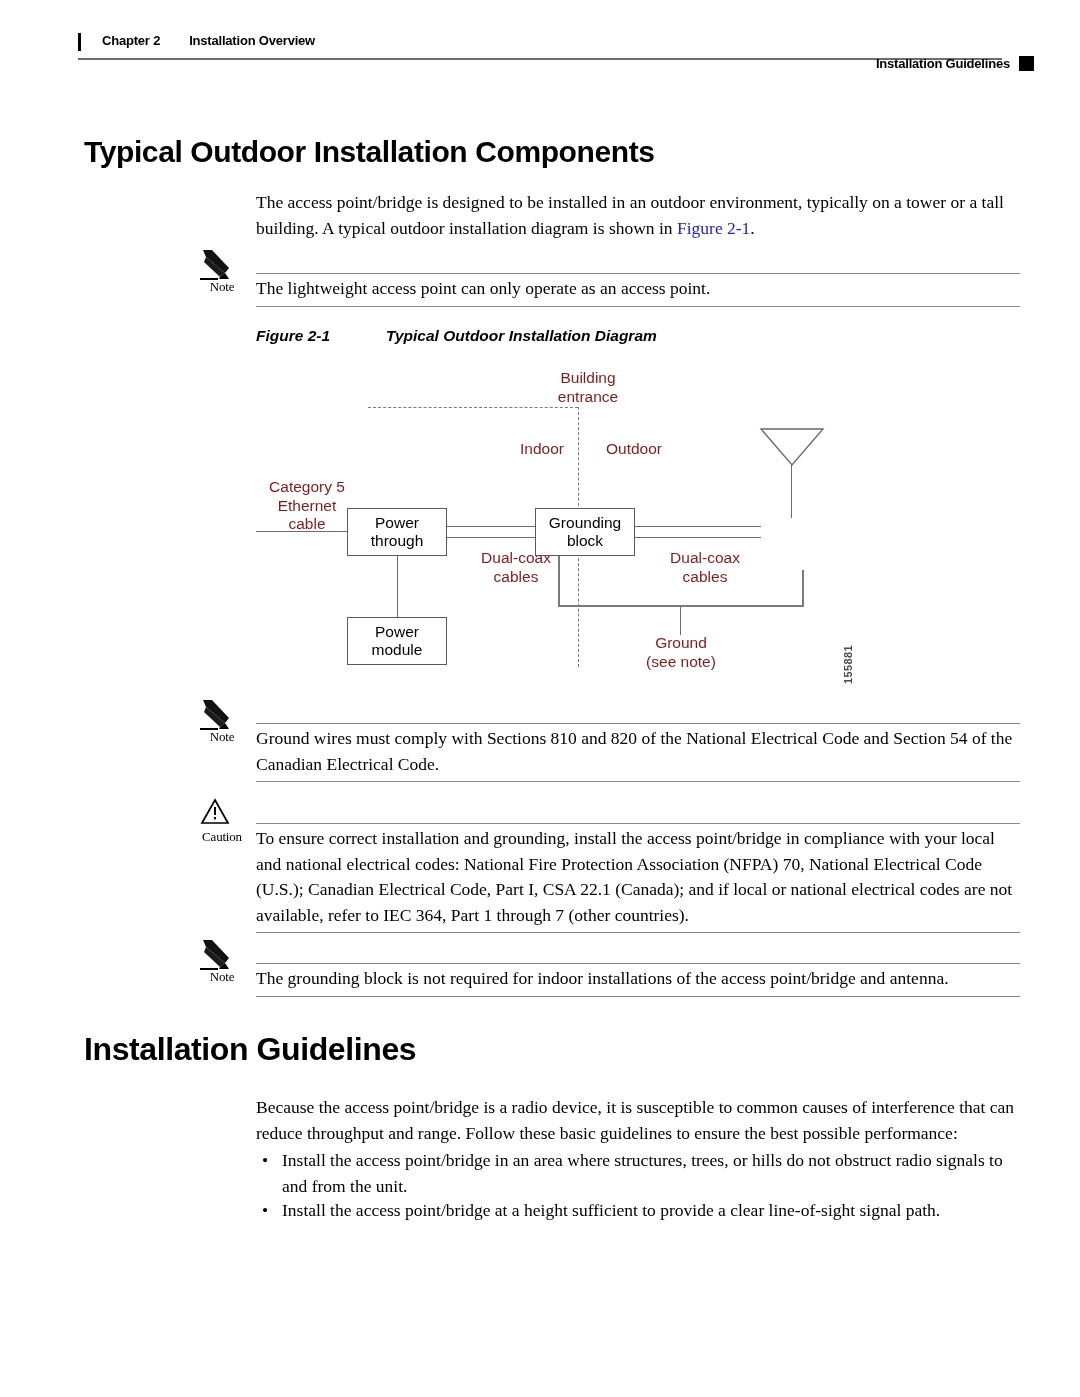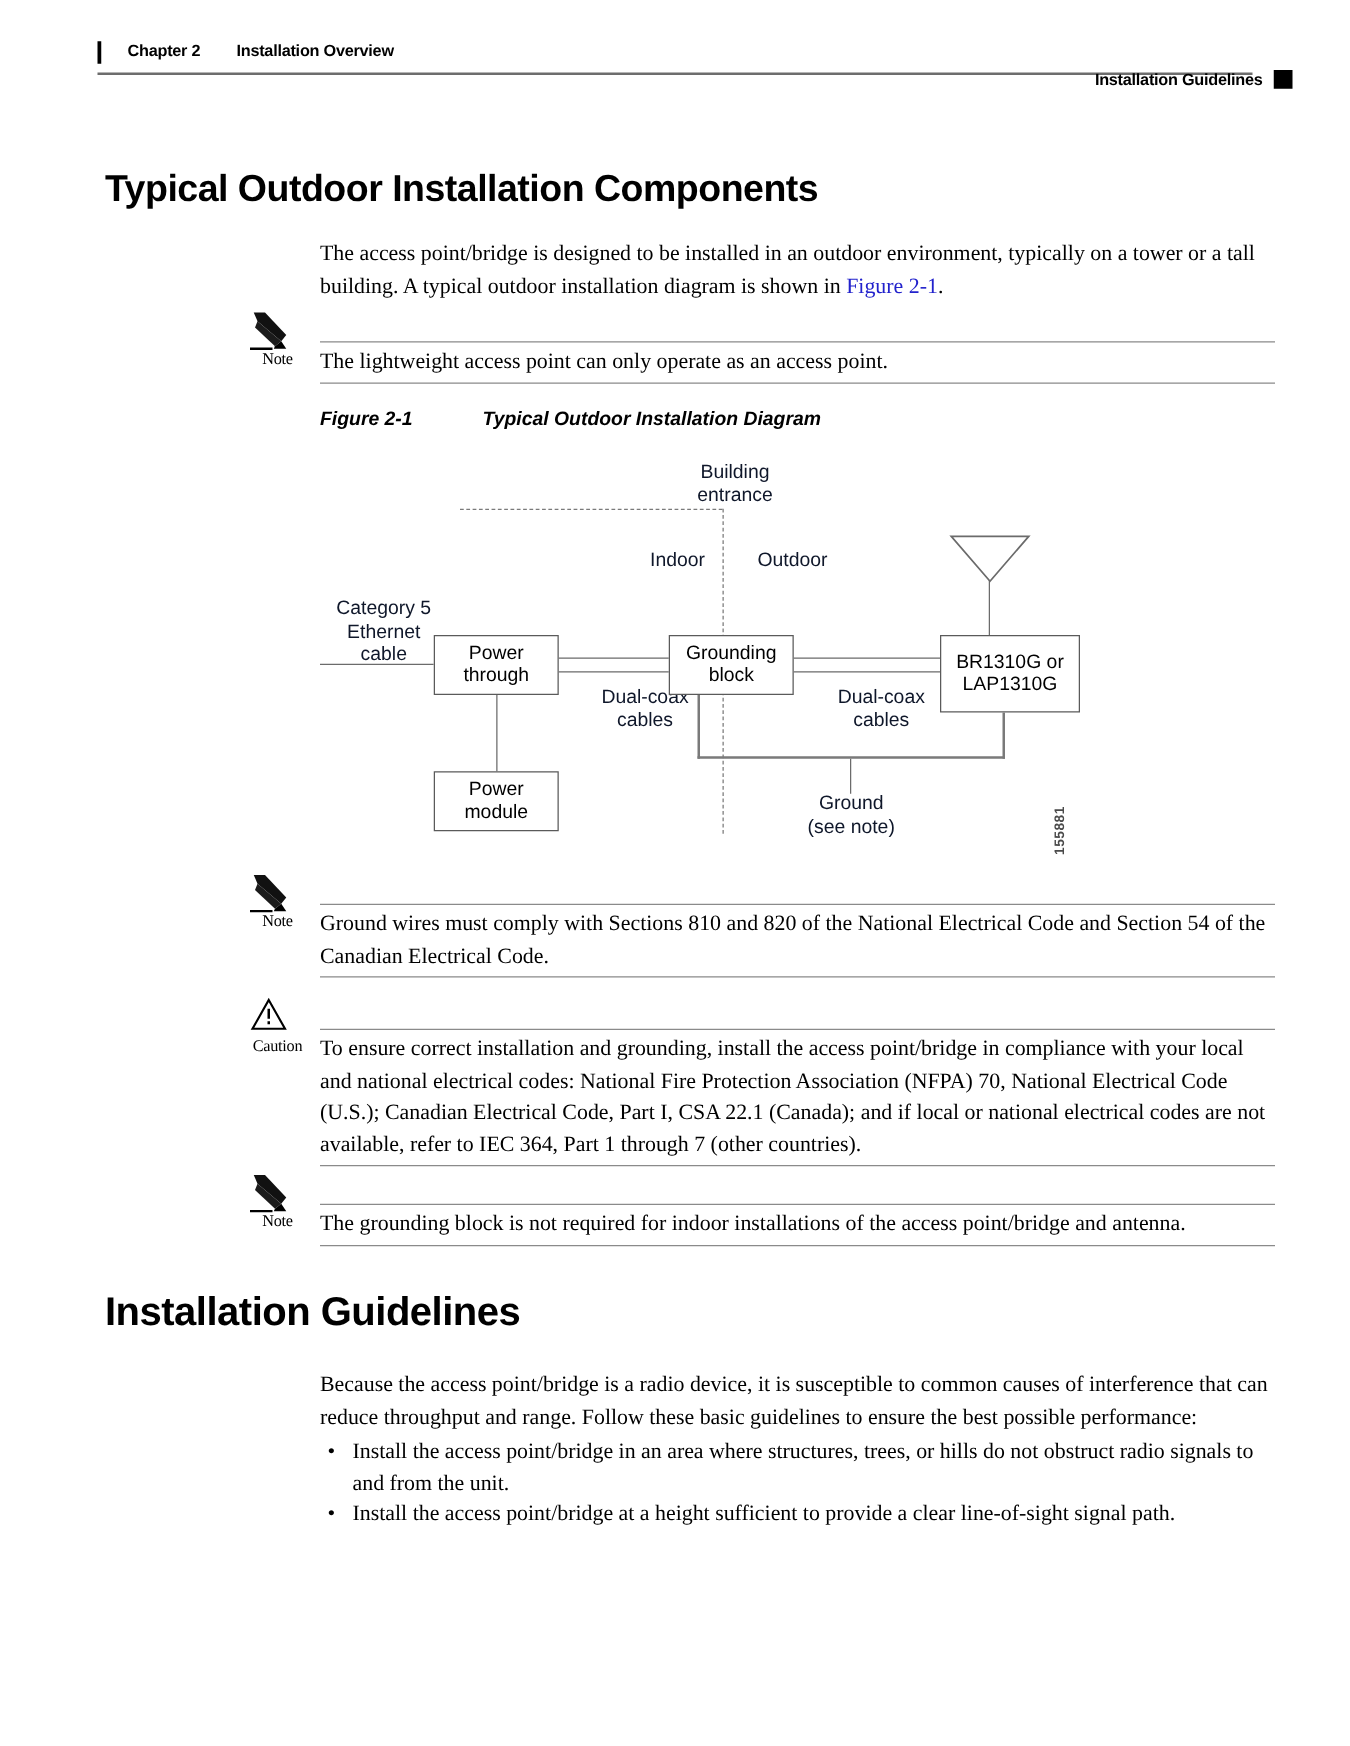--- a/index.html
+++ b/index.html
@@ -137,21 +137,21 @@
     align-items: center;
     justify-content: center;
     color: #000;
   }
   .dlabel {
     position: absolute;
     font-family: "Liberation Sans", sans-serif;
     font-size: 15.5px;
     line-height: 18.5px;
     text-align: center;
-    color: #0f172a;
+    color: #7f1d1d;
     white-space: nowrap;
   }
   .dline-h { position: absolute; height: 1.3px; background: #6b6b6b; }
   .dline-v { position: absolute; width: 1.3px; background: #6b6b6b; }
   .dline-h.thick { height: 2.2px; background: #7a7a7a; }
   .dline-v.thick { width: 2.2px; background: #7a7a7a; }
   .dash-h {
     position: absolute; height: 0;
     border-top: 1.4px dashed #7a7a7a;
   }
@@ -291,24 +291,20 @@
     <div>block</div>
   </div>
 
   <div class="dline-h" style="left:385px; top:166px; width:126px;"></div>
   <div class="dline-h" style="left:385px; top:177px; width:126px;"></div>
   <div class="dlabel" style="left:392px; top:189px; width:126px;">
     <div>Dual-coax</div>
     <div>cables</div>
   </div>
 
-  <div class="dbox" style="left:502px; top:148px; width:112px; height:62px;">
-    <div>BR1310G or</div>
-    <div>LAP1310G</div>
-  </div>
 
   <div class="dline-v thick" style="left:308px; top:196px; height:51px;"></div>
   <div class="dline-h thick" style="left:308px; top:245px; width:246px;"></div>
   <div class="dline-v thick" style="left:552px; top:210px; height:37px;"></div>
   <div class="dline-v" style="left:430px; top:247px; height:28px;"></div>
 
   <div class="dlabel" style="left:375px; top:274px; width:112px;">
     <div>Ground</div>
     <div>(see note)</div>
   </div>

